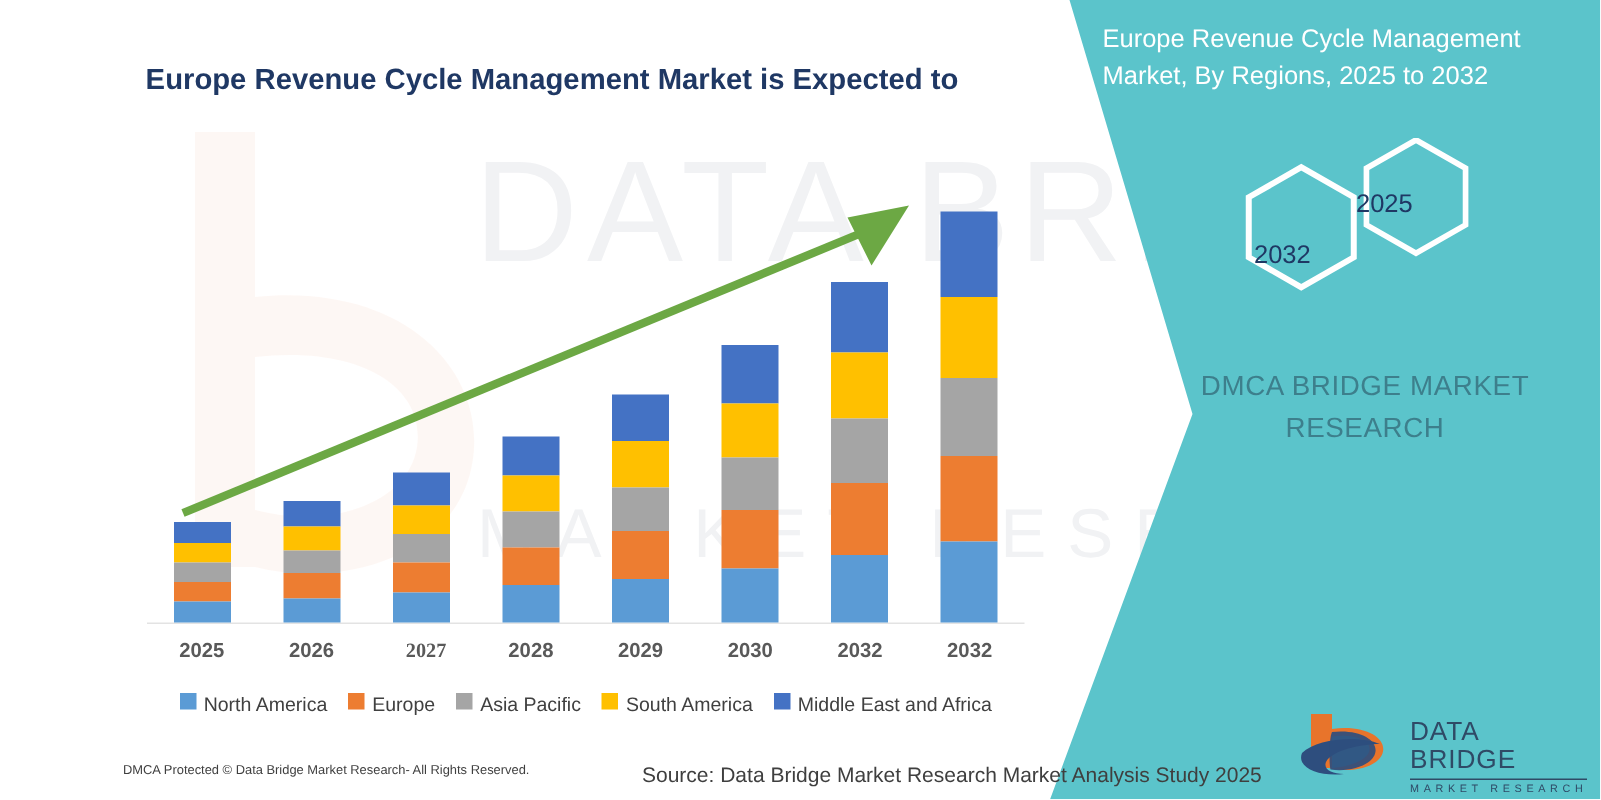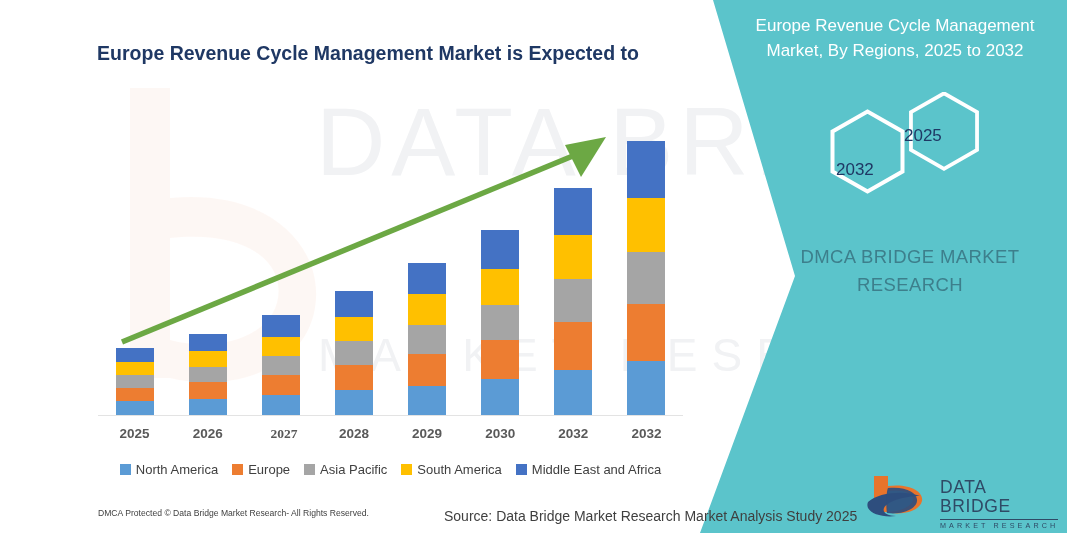--- a/index.html
+++ b/index.html
@@ -33,21 +33,21 @@
   .title{
     position:absolute;left:88px;top:40px;width:560px;
     text-align:center;color:#1f3864;font-size:19.5px;line-height:1.42;
     font-weight:700;
   }
 
   
   .teal-panel{position:absolute;left:680px;top:0;width:387px;height:533px;}
   .teal-title{
     position:absolute;left:735px;top:14px;width:320px;
-    text-align:center;color:#ffffff;font-size:17px;line-height:1.45;
+    color:#ffffff;font-size:17px;line-height:1.45;
   }
   .hexwrap{position:absolute;left:820px;top:92px;width:200px;height:115px;}
   .hex-label{
     position:absolute;color:#1f3864;font-size:17px;
     font-family:"Liberation Sans",sans-serif;
   }
   .brand{
     position:absolute;left:760px;top:243px;width:300px;text-align:center;
     color:#3d7f8c;font-size:18.5px;line-height:1.5;letter-spacing:.4px;
   }
@@ -65,26 +65,26 @@
   .xlab{
     position:absolute;top:0;width:60px;text-align:center;
     font-size:13.5px;font-weight:bold;color:#595959;
   }
 
   
   .legend{
     position:absolute;left:98px;top:459px;width:585px;height:20px;
     display:flex;justify-content:center;align-items:center;gap:14px;
   }
-  .lg-item{display:flex;align-items:center;gap:5px;}
+  .lg-item{display:flex;align-items:flex-start;gap:5px;}
   .lg-sw{width:11px;height:11px;display:block;flex:0 0 auto;}
   .lg-tx{font-size:13px;color:#404040;white-space:nowrap;}
 
   
-  .footer{position:absolute;left:0;top:508px;width:690px;height:20px;margin-left:16px;}
+  .footer{position:absolute;left:0;top:508px;width:690px;height:20px;}
   .foot-l{position:absolute;left:82px;top:0;font-size:8.6px;color:#3f3f3f;white-space:nowrap;}
   .foot-r{position:absolute;left:428px;top:0;font-size:14px;color:#3f3f3f;white-space:nowrap;}
 </style>
 </head>
 <body>
 
 <div id="root">
 
   <svg class="wm-b" viewBox="0 0 300 330">
     <path d="M70 10 L110 10 L110 300 L70 300 Z" fill="#fdf0ea"></path>

